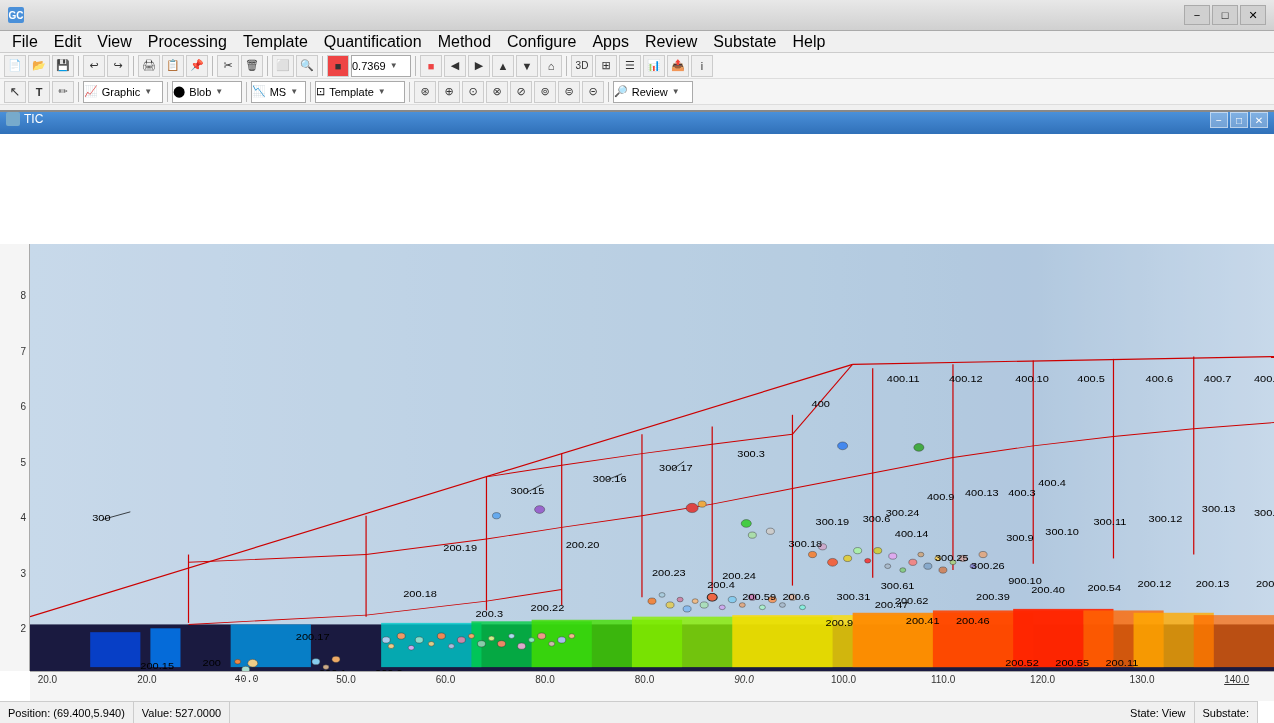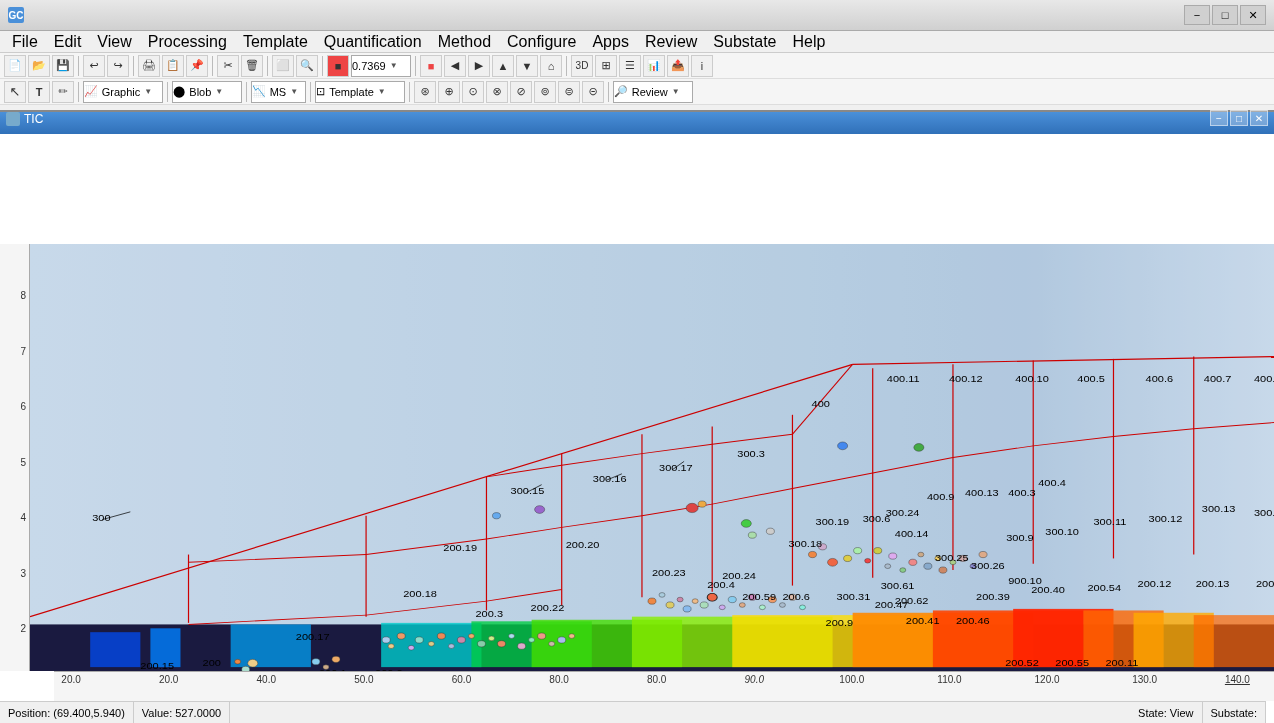--- a/index.html
+++ b/index.html
@@ -94,23 +94,23 @@
       left: 0;
       right: 0;
       bottom: 0;
       background: #fff;
       border-top: 2px solid #888;
     }
     #inner-title-bar {
       height: 22px;
       background: linear-gradient(to bottom, #4a90d9, #3070b8);
       display: flex;
-      align-items: flex-end;
+      align-items: flex-start;
       justify-content: space-between;
-      padding: 8px 6px;
+      padding: 0 6px;
       color: white;
     }
     #inner-title-bar .inner-title-left {
       display: flex; align-items: center; gap: 4px; font-size: 12px;
     }
     .inner-win-btn {
       width: 18px; height: 16px;
       background: rgba(255,255,255,0.3);
       border: 1px solid rgba(255,255,255,0.5);
       display: flex; align-items: center; justify-content: center;
@@ -141,27 +141,27 @@
       top: 0; left: 0; width: 30px; bottom: 30px;
       background: #f5f5f5;
       border-right: 1px solid #aaa;
     }
     
     #x-axis {
       position: absolute;
       bottom: 0; left: 30px; right: 0; height: 30px;
       background: #f5f5f5;
       border-top: 1px solid #aaa;
-      display: flex; align-items: flex-start; padding-top: 2px; margin-left: 24px;
+      display: flex; align-items: flex-start; padding-top: 2px;
     }
 
     
     #status-bar {
       position: absolute;
-      bottom: 0; left: 0; right: 8px; height: 22px;
+      bottom: 0; left: 0; right: 16px; height: 22px;
       background: #f0f0f0;
       border-top: 1px solid #ccc;
       display: flex; align-items: center;
       font-size: 11px;
     }
     .status-section {
       padding: 0 8px;
       height: 100%;
       display: flex; align-items: center;
       border-right: 1px solid #ccc;
@@ -565,21 +565,21 @@
         <text x="975" y="438" font-size="11" fill="#000" font-family="Arial">900.10</text>
         <text x="842" y="469" font-size="11" fill="#000" font-family="Arial">200.47</text>
 
         <text x="38" y="608" font-size="11" fill="#000" font-family="Arial">100</text>
       </svg>
     </div>
 
     <div id="x-axis" style="position:absolute;bottom:0;left:30px;right:0;height:30px;background:#f5f5f5;border-top:1px solid #aaa;">
       <div class="x-tick-label" style="left:1.4%;">20.0</div>
       <div class="x-tick-label" style="left:9.4%;">20.0</div>
-      <div class="x-tick-label" style="left:17.4%;">40.0</div>
+      <div class="x-tick-label" style="left:17.4%;font-family:Liberation Mono, monospace;">40.0</div>
       <div class="x-tick-label" style="left:25.4%;">50.0</div>
       <div class="x-tick-label" style="left:33.4%;">60.0</div>
       <div class="x-tick-label" style="left:41.4%;">80.0</div>
       <div class="x-tick-label" style="left:49.4%;">80.0</div>
       <div class="x-tick-label" style="left:57.4%;font-style:italic;">90.0</div>
       <div class="x-tick-label" style="left:65.4%;">100.0</div>
       <div class="x-tick-label" style="left:73.4%;">110.0</div>
       <div class="x-tick-label" style="left:81.4%;">120.0</div>
       <div class="x-tick-label" style="left:89.4%;">130.0</div>
       <div class="x-tick-label" style="left:97%;text-decoration:underline;">140.0</div>

